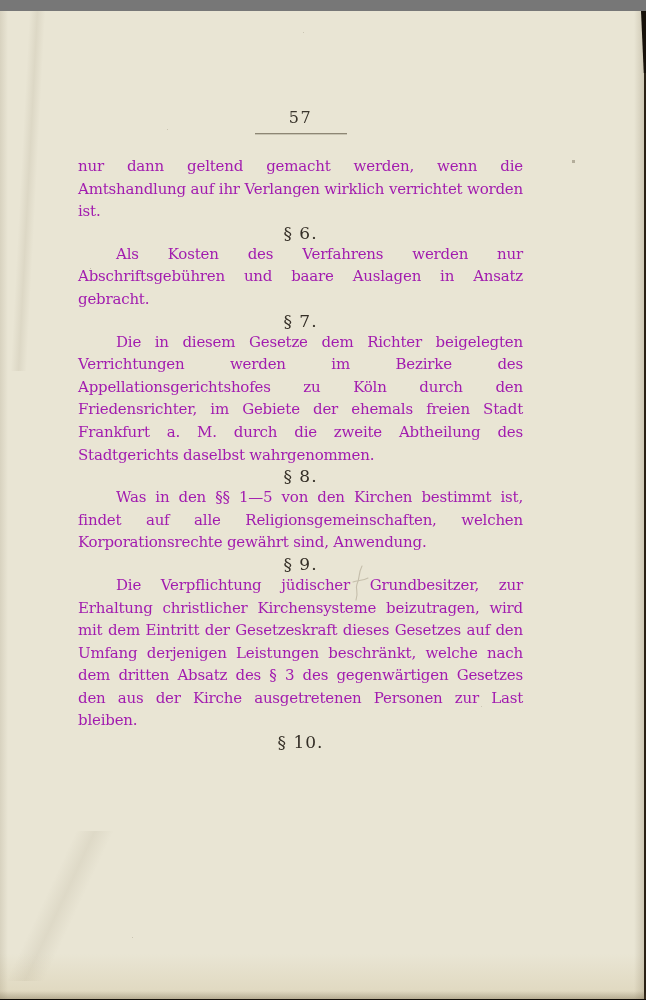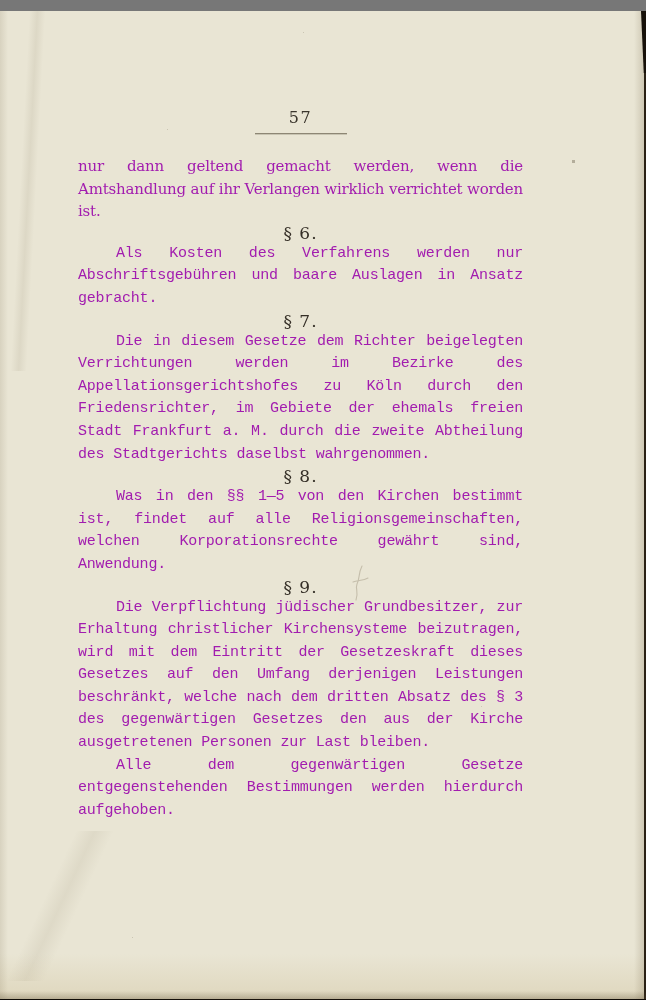--- a/index.html
+++ b/index.html
@@ -104,21 +104,21 @@
   p.body-par {
     margin: 0;
     font-size: 15px;
     line-height: 22.6px;
     letter-spacing: -0.2px;
     text-align: justify;
     hyphens: none;
     color: #a21caf;
   }
   p.intro   { margin-top: 21px; }
-  p.indent  { text-indent: 38px; font-family: Liberation Mono, monospace; }
+  p.indent  { text-indent: 38px; }
   h2.sec-head {
     margin: 0;
     font-weight: normal;
     font-size: 17px;
     line-height: 20px;
     text-align: center;
     letter-spacing: 1px;
     color: #342e26;
   }
   .mt-s6h  { margin-top: 26px; }
@@ -164,21 +164,21 @@
 
     <h2 class="sec-head mt-s7h">§ 7.</h2>
     <p class="body-par indent mt-s7b">Die in diesem Gesetze dem Richter beigelegten Verrichtungen werden im Bezirke des Appellationsgerichtshofes zu Köln durch den Friedensrichter, im Gebiete der ehemals freien Stadt Frankfurt a. M. durch die zweite Abtheilung des Stadtgerichts daselbst wahrgenommen.</p>
 
     <h2 class="sec-head mt-s8h">§ 8.</h2>
     <p class="body-par indent mt-s8b">Was in den §§ 1—5 von den Kirchen bestimmt ist, findet auf alle Religionsgemeinschaften, welchen Korporationsrechte gewährt sind, Anwendung.</p>
 
     <h2 class="sec-head mt-s9h">§ 9.</h2>
     <p class="body-par indent mt-s9b">Die Verpflichtung jüdischer Grundbesitzer, zur Erhaltung christlicher Kirchensysteme beizutragen, wird mit dem Eintritt der Gesetzeskraft dieses Gesetzes auf den Umfang derjenigen Leistungen beschränkt, welche nach dem dritten Absatz des § 3 des gegenwärtigen Gesetzes den aus der Kirche ausgetretenen Personen zur Last bleiben.</p>
 
-    <p class="body-par indent mt-s10b">Alle dem gegenwärtigen Gesetze entgegenstehenden Bestimmungen werden hierdurch aufgehoben.</p>
+    <h2 class="sec-head mt-s10h">§ 10.</h2>
 
   </div>
 
   <svg class="pencil-mark" width="24" height="38" viewBox="0 0 24 38">
     <path d="M14 2 C 10 10, 12 14, 9 20 C 7 25, 11 28, 8 36 M5 18 C 10 16, 15 17, 20 14" fill="none" stroke="#a89f8a" stroke-width="1.1" stroke-linecap="round"></path>
   </svg>
 
   <div class="right-edge"></div>
   <div class="right-edge-top"></div>
   <div class="bottom-fade"></div>

